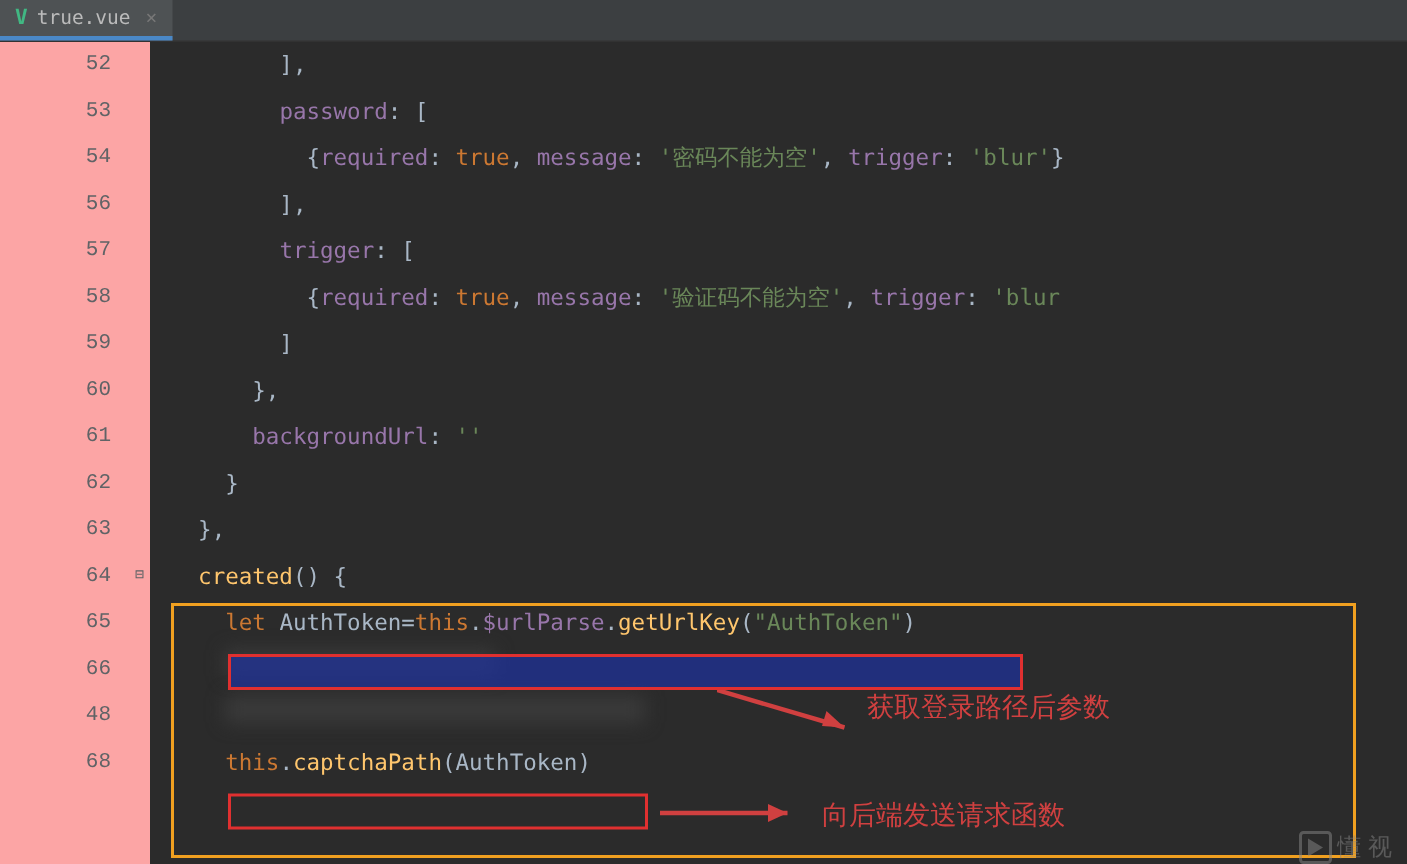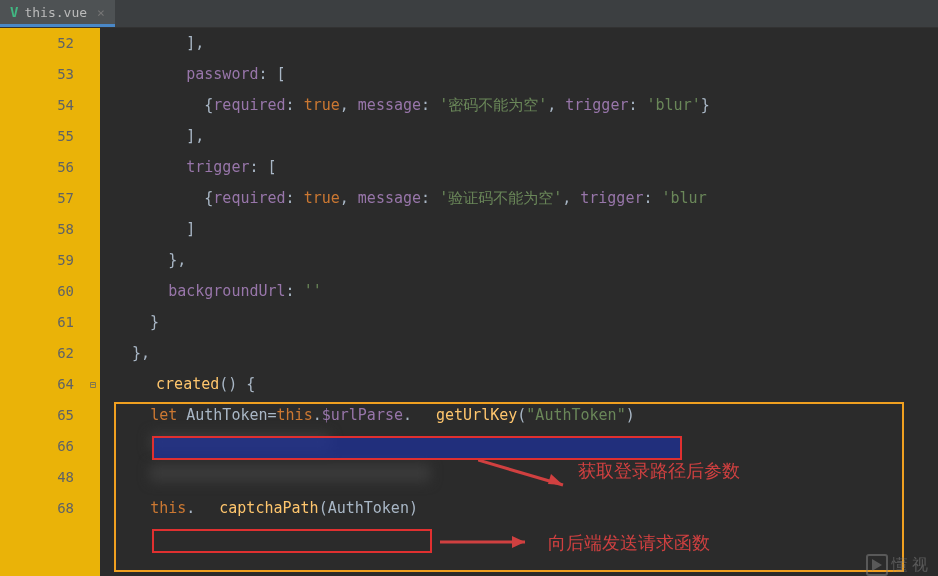--- a/index.html
+++ b/index.html
@@ -39,28 +39,29 @@
       font-size: 13px;
       margin-left: 4px;
     }
     .editor {
       display: flex;
       height: calc(100% - 28px);
       background: #2b2b2b;
     }
     .gutter {
       width: 100px;
-      background: #eab308;
+      background: #fca5a5;
       text-align: right;
       color: #606366;
       font-size: 14px;
       line-height: 31px;
       padding-right: 26px;
       user-select: none;
       position: relative;
+      font-family: Liberation Mono, monospace;
     }
     .gutter-line { height: 31px; position: relative; }
     .fold-marker {
       position: absolute;
       right: -22px;
       color: #606366;
       font-size: 10px;
     }
     .code-area {
       flex: 1;
@@ -72,21 +73,21 @@
     .code-line {
       height: 31px;
       white-space: pre;
       position: relative;
     }
     .k-prop { color: #9876aa; }
     .k-keyword { color: #cc7832; }
     .k-true { color: #cc7832; }
     .k-bracket { color: #a9b7c6; }
     .k-str { color: #6a8759; }
-    .k-method { color: #ffc66d; margin-left: 24px; }
+    .k-method { color: #ffc66d; }
     .k-ident { color: #a9b7c6; text-align: right; }
     .hl-yellow {
       position: absolute;
       border: 2px solid #f0a020;
       pointer-events: none;
     }
     .hl-red {
       position: absolute;
       border: 2px solid #e03030;
       background: rgba(30,50,160,0.7);
@@ -145,38 +146,38 @@
       border-top: 6px solid transparent;
       border-bottom: 6px solid transparent;
     }
   </style>
 </head>
 <body>
 
 <div class="tab-bar">
   <div class="tab">
     <span class="vue-icon">V</span>
-    <span>this.vue</span>
+    <span>true.vue</span>
     <span class="close-icon">×</span>
   </div>
 </div>
 
 <div class="editor">
   <div class="gutter">
     <div class="gutter-line">52</div>
     <div class="gutter-line">53</div>
     <div class="gutter-line">54</div>
-    <div class="gutter-line">55</div>
     <div class="gutter-line">56</div>
     <div class="gutter-line">57</div>
     <div class="gutter-line">58</div>
     <div class="gutter-line">59</div>
     <div class="gutter-line">60</div>
     <div class="gutter-line">61</div>
     <div class="gutter-line">62</div>
+    <div class="gutter-line">63</div>
     <div class="gutter-line">64<span class="fold-marker">⊟</span></div>
     <div class="gutter-line">65</div>
     <div class="gutter-line">66</div>
     <div class="gutter-line">48</div>
     <div class="gutter-line">68</div>
   </div>
 
   <div class="code-area">
     <div class="code-line"><span class="k-bracket">        ],</span></div>
     <div class="code-line"><span class="k-bracket">        </span><span class="k-prop">password</span><span class="k-bracket">: [</span></div>

